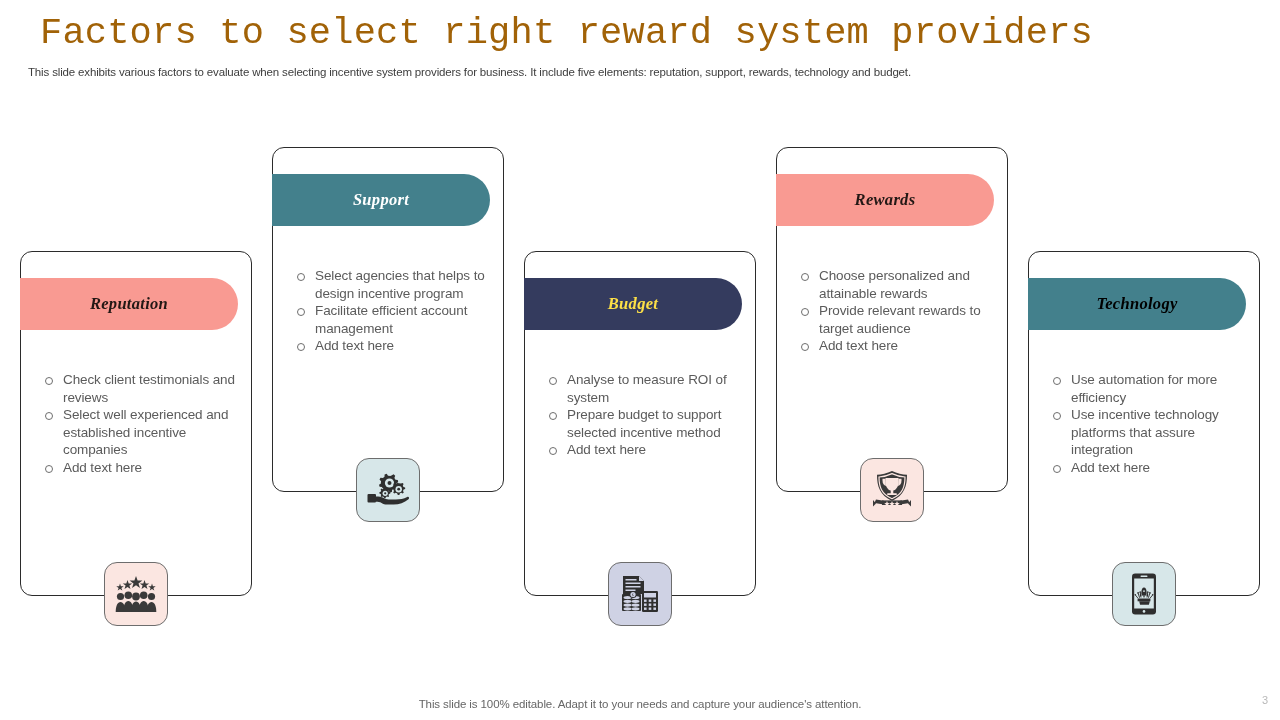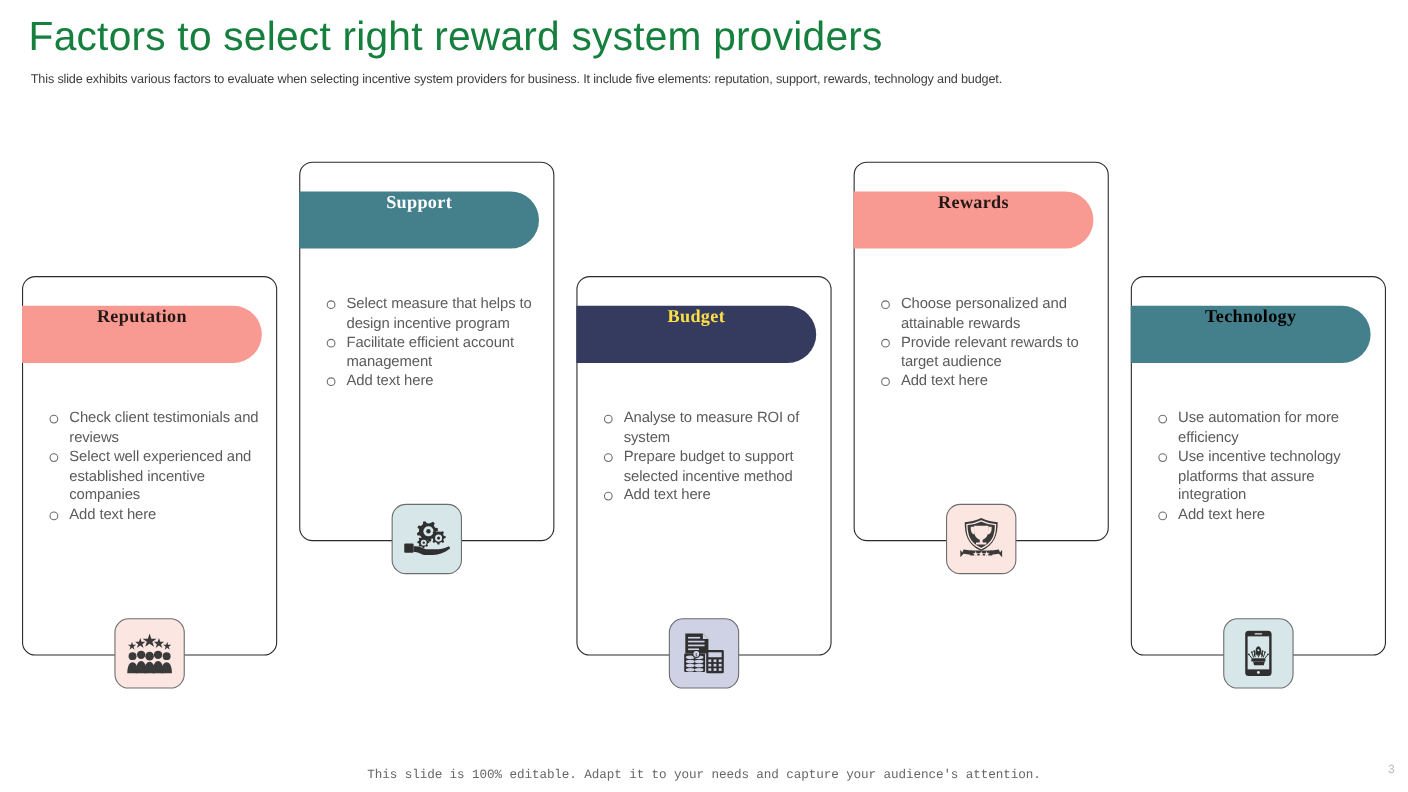--- a/index.html
+++ b/index.html
@@ -7,25 +7,25 @@
   body {
     background:#ffffff;
     font-family:"Liberation Sans", sans-serif;
     position:relative;
     overflow:hidden;
   }
 
   
   .slide-title{
     position:absolute;
-    left:26px; top:12px;
-    font-family:Liberation Sans, sans-serif;
+    left:40px; top:12px;
+    font-family:Liberation Mono, monospace;
     font-size:37px;
     font-weight:400;
-    color:#15803d;
+    color:#a16207;
     letter-spacing:0.2px;
     white-space:nowrap;
   }
   .slide-subtitle{
     position:absolute;
     left:28px; top:66px;
     font-size:11.5px;
     color:#3d3d3d;
     white-space:nowrap;
     letter-spacing:-0.15px;
@@ -42,22 +42,23 @@
     background:#ffffff;
   }
 
   .card-pill{
     position:absolute;
     left:-1px;
     width:218px;
     height:52px;
     border-radius:0 26px 26px 0;
     display:flex;
-    align-items:flex-start;
+    align-items:center;
     justify-content:center;
+    font-style:italic;
   }
   .card-pill span{
     font-family:"Liberation Serif", serif;
     font-weight:bold;
     font-size:16.5px;
     letter-spacing:0.3px;
   }
 
   .card-list{
     position:absolute;
@@ -98,21 +99,20 @@
 
   
   .footer-note{
     position:absolute;
     left:0; right:0;
     top:698px;
     text-align:center;
     font-size:11.5px;
     color:#666666;
     letter-spacing:-0.1px;
-    font-family:Liberation Mono, monospace;
   }
   .page-number{
     position:absolute;
     right:12px; top:694px;
     font-size:11px;
     color:#b9b9b9;
   }
 </style>
 </head>
 <body>
@@ -152,21 +152,21 @@
         <path d="M31.7 38 C31.7 31.5 33.7 28 36.5 28 C39.3 28 41.3 31.5 41.3 38 Z"></path>
       </g>
     </svg>
   </div>
 
   <div class="card" style="left:272px; top:147px; height:345px;">
     <div class="card-pill" style="top:26px; background:#43808C;">
       <span style="color:#FFFFFF;">Support</span>
     </div>
     <ul class="card-list" style="top:119px;">
-      <li>Select measure that helps to design incentive program</li>
+      <li>Select agencies that helps to design incentive program</li>
       <li>Facilitate efficient account management</li>
       <li>Add text here</li>
     </ul>
   </div>
   <div class="icon-tile" style="left:356px; top:458px; background:#D7E7E9;">
     <svg width="42" height="36" viewBox="0 0 42 36">
       <g fill="#2f2f2f">
         <path d="M24.5 3.5 l2.1-1.2 1.6 1.4 -0.8 2.2 a7 7 0 0 1 1.1 1.9 l2.3 0.3 0.4 2.1 -2 1.1 a7 7 0 0 1 -0.4 2.2 l1.5 1.8 -1.2 1.8 -2.2-0.6 a7 7 0 0 1 -1.8 1.3 l-0.2 2.3 -2.1 0.5 -1.2-2 a7 7 0 0 1 -2.2-0.3 l-1.7 1.6 -1.9-1.1 0.5-2.2 a7 7 0 0 1 -1.4-1.7 l-2.3-0.1 -0.6-2.1 1.9-1.3 a7 7 0 0 1 0.2-2.2 l-1.6-1.6 1-1.9 2.3 0.4 a7 7 0 0 1 1.7-1.4 l0.1-2.3 2.1-0.6 1.3 1.9 a7 7 0 0 1 2.2 0.2 z"></path>
         <circle cx="22.5" cy="11" r="4.6" fill="#D7E7E9"></circle>
         <circle cx="22.5" cy="11" r="2" fill="#2f2f2f"></circle>

